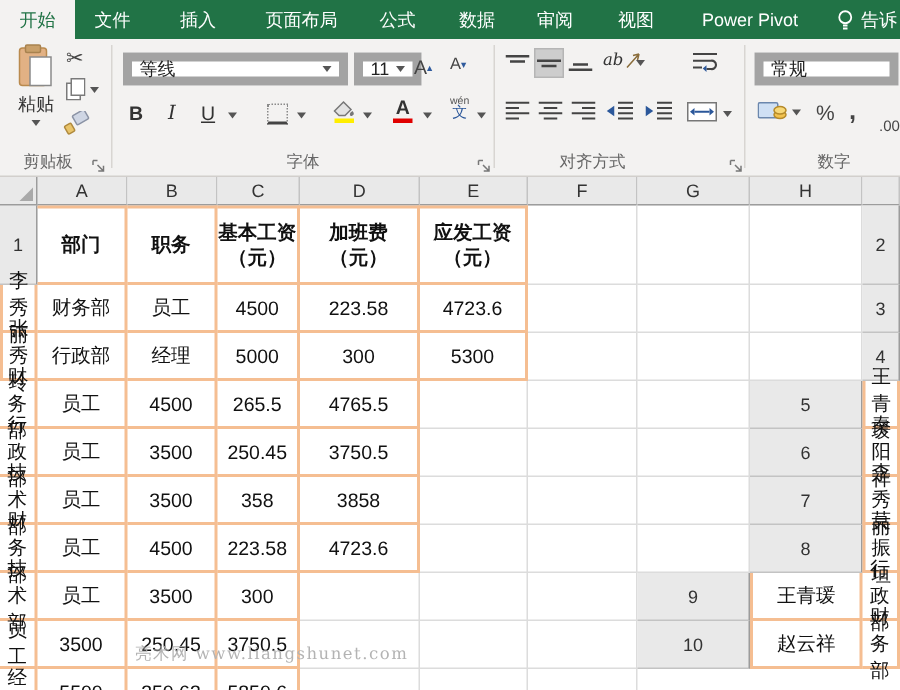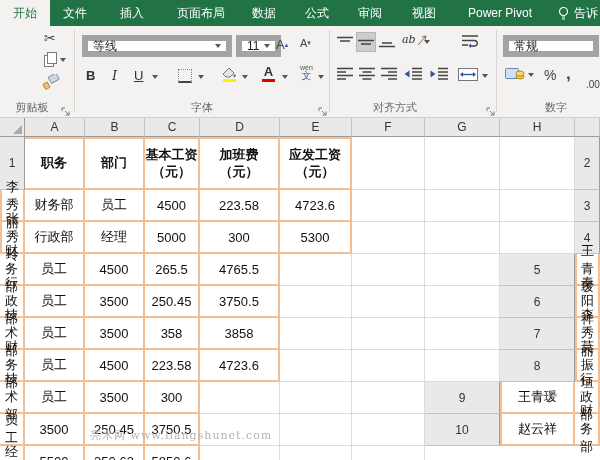--- a/index.html
+++ b/index.html
@@ -53,36 +53,45 @@
 </head>
 <body>
 
 <div>
 
   <div class="tabbar">
     <div class="tab sel" style="width:50px">开始</div>
     <div class="tab" style="width:50px">文件</div>
     <div class="tab" style="width:64px">插入</div>
     <div class="tab" style="width:74px">页面布局</div>
+    <div class="tab" style="width:54px">公式</div>
     <div class="tab" style="width:52px">数据</div>
-    <div class="tab" style="width:54px">公式</div>
     <div class="tab" style="width:52px">审阅</div>
     <div class="tab" style="width:56px">视图</div>
     <div class="tab" style="width:96px">Power Pivot</div>
     <div class="tellme">
       <svg width="13" height="15" viewBox="0 0 13 15">
         <circle cx="6.5" cy="5.5" r="4" fill="none" stroke="#fff" stroke-width="1.2"></circle>
         <path d="M5 11h3M5 13h3" stroke="#fff" stroke-width="1.2"></path>
       </svg>
       <span>告诉</span>
     </div>
   </div>
 
   <div class="ribbon">
 
+    <div class="ab pastebtn" style="left:6px;top:3px;width:36px;">
+      <svg width="24" height="30" viewBox="0 0 24 30">
+        <rect x="1" y="3" width="18" height="25" rx="2" fill="#e2b184" stroke="#b98a4e"></rect>
+        <rect x="5" y="1" width="10" height="5" rx="1" fill="#c9a06a" stroke="#a8824f"></rect>
+        <rect x="8" y="9" width="14" height="19" fill="#fff" stroke="#8a8a8a"></rect>
+      </svg>
+      <span>粘贴</span>
+      <span class="car"></span>
+    </div>
     <div class="ab ibtn" style="left:44px;top:4px;font-size:14px;">
       <span>✂</span>
     </div>
     <div class="ab ibtn" style="left:44px;top:26px;gap:3px;">
       <svg width="13" height="15" viewBox="0 0 13 15">
         <rect x="0.5" y="3.5" width="9" height="11" fill="#fff" stroke="#7a7a7a"></rect>
         <rect x="3.5" y="0.5" width="9" height="11" fill="#fff" stroke="#7a7a7a"></rect>
       </svg>
       <span class="car"></span>
     </div>
@@ -264,22 +273,22 @@
       <div class="ch">B</div>
       <div class="ch">C</div>
       <div class="ch">D</div>
       <div class="ch">E</div>
       <div class="ch">F</div>
       <div class="ch">G</div>
       <div class="ch">H</div>
       <div class="ch"></div>
 
       <div class="rh">1</div>
+      <div class="c top hdrcell">部门</div>
       <div class="c top hdrcell">职务</div>
-      <div class="c top hdrcell">部门</div>
       <div class="c top hdrcell">基本工资
 （元）</div>
       <div class="c top hdrcell">加班费
 （元）</div>
       <div class="c top hdrcell">应发工资
 （元）</div>
       <div class="g"></div>
       <div class="g"></div>
       <div class="g"></div>
 

